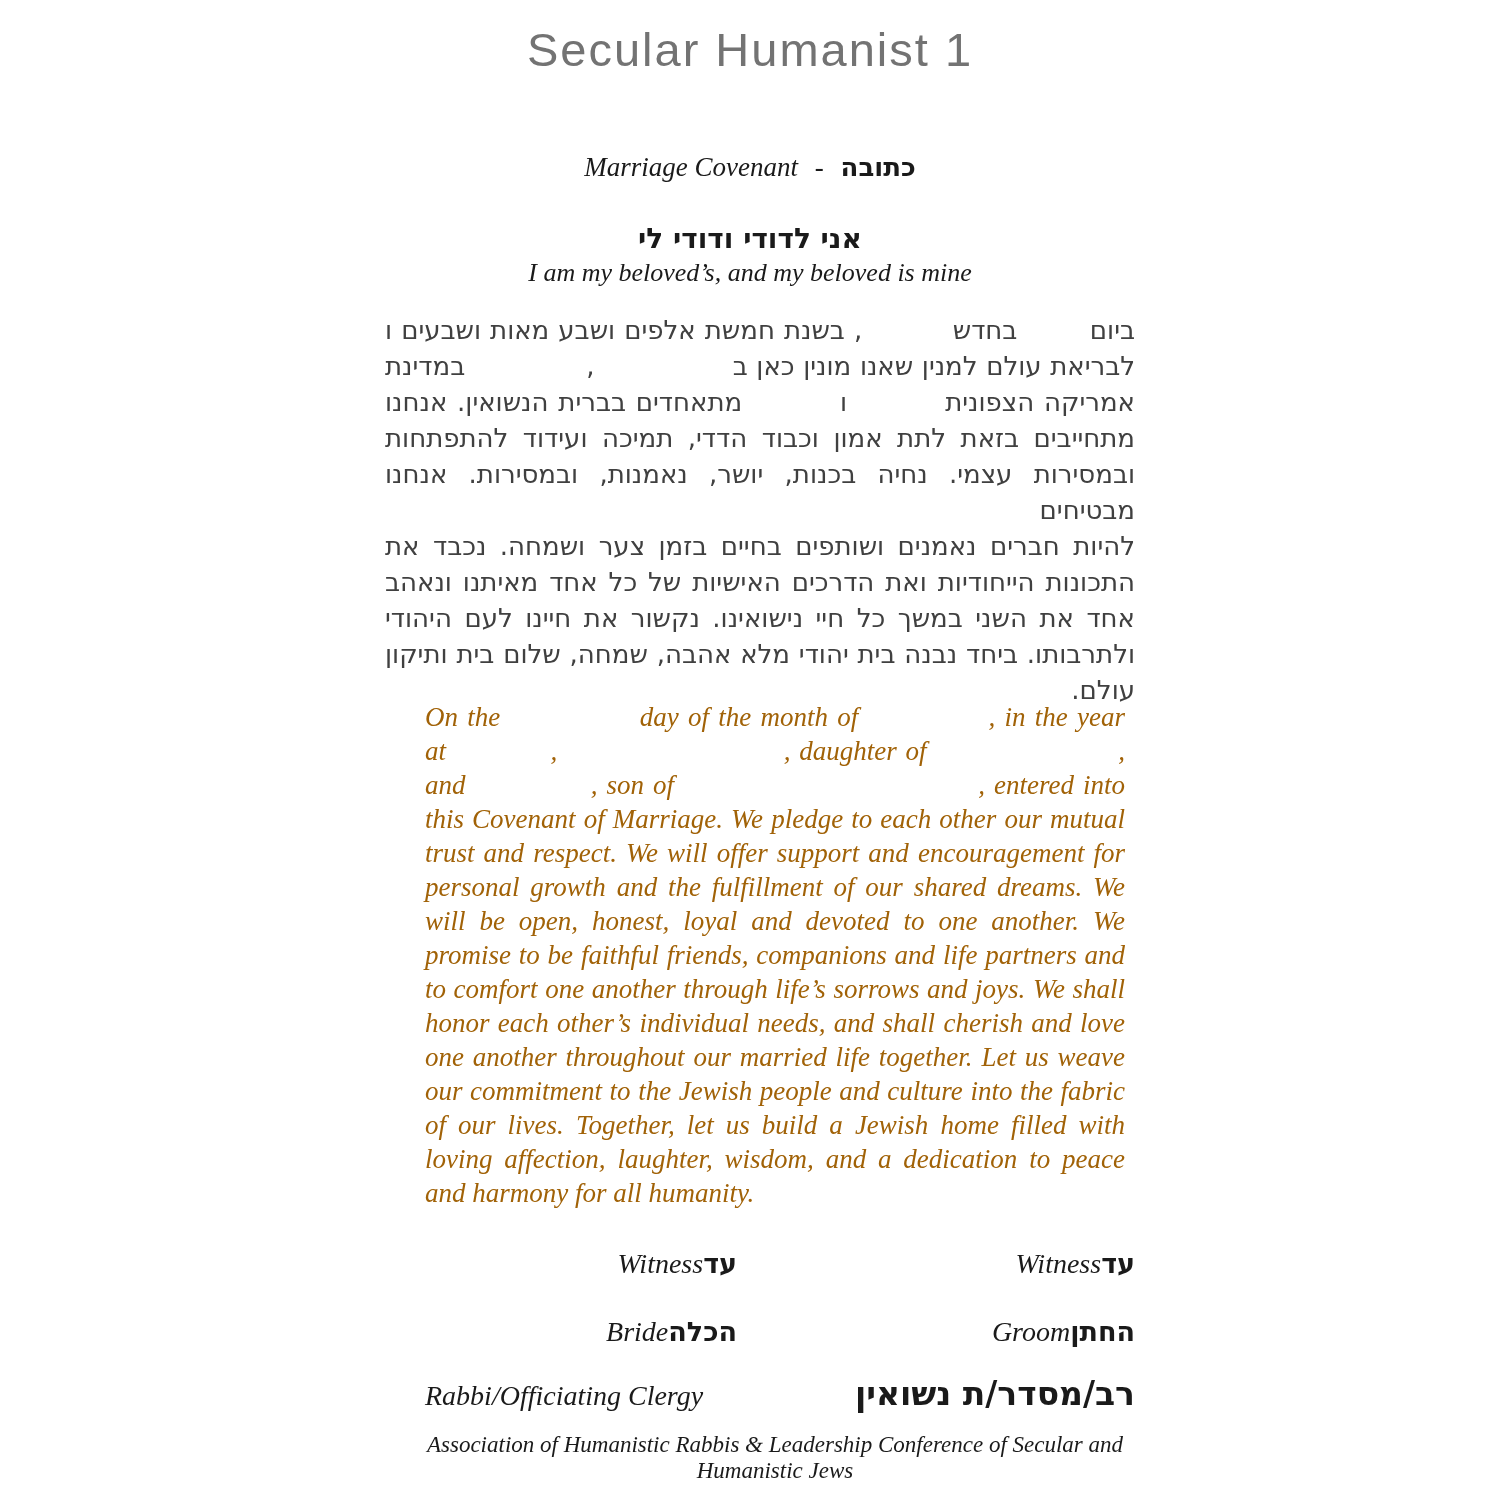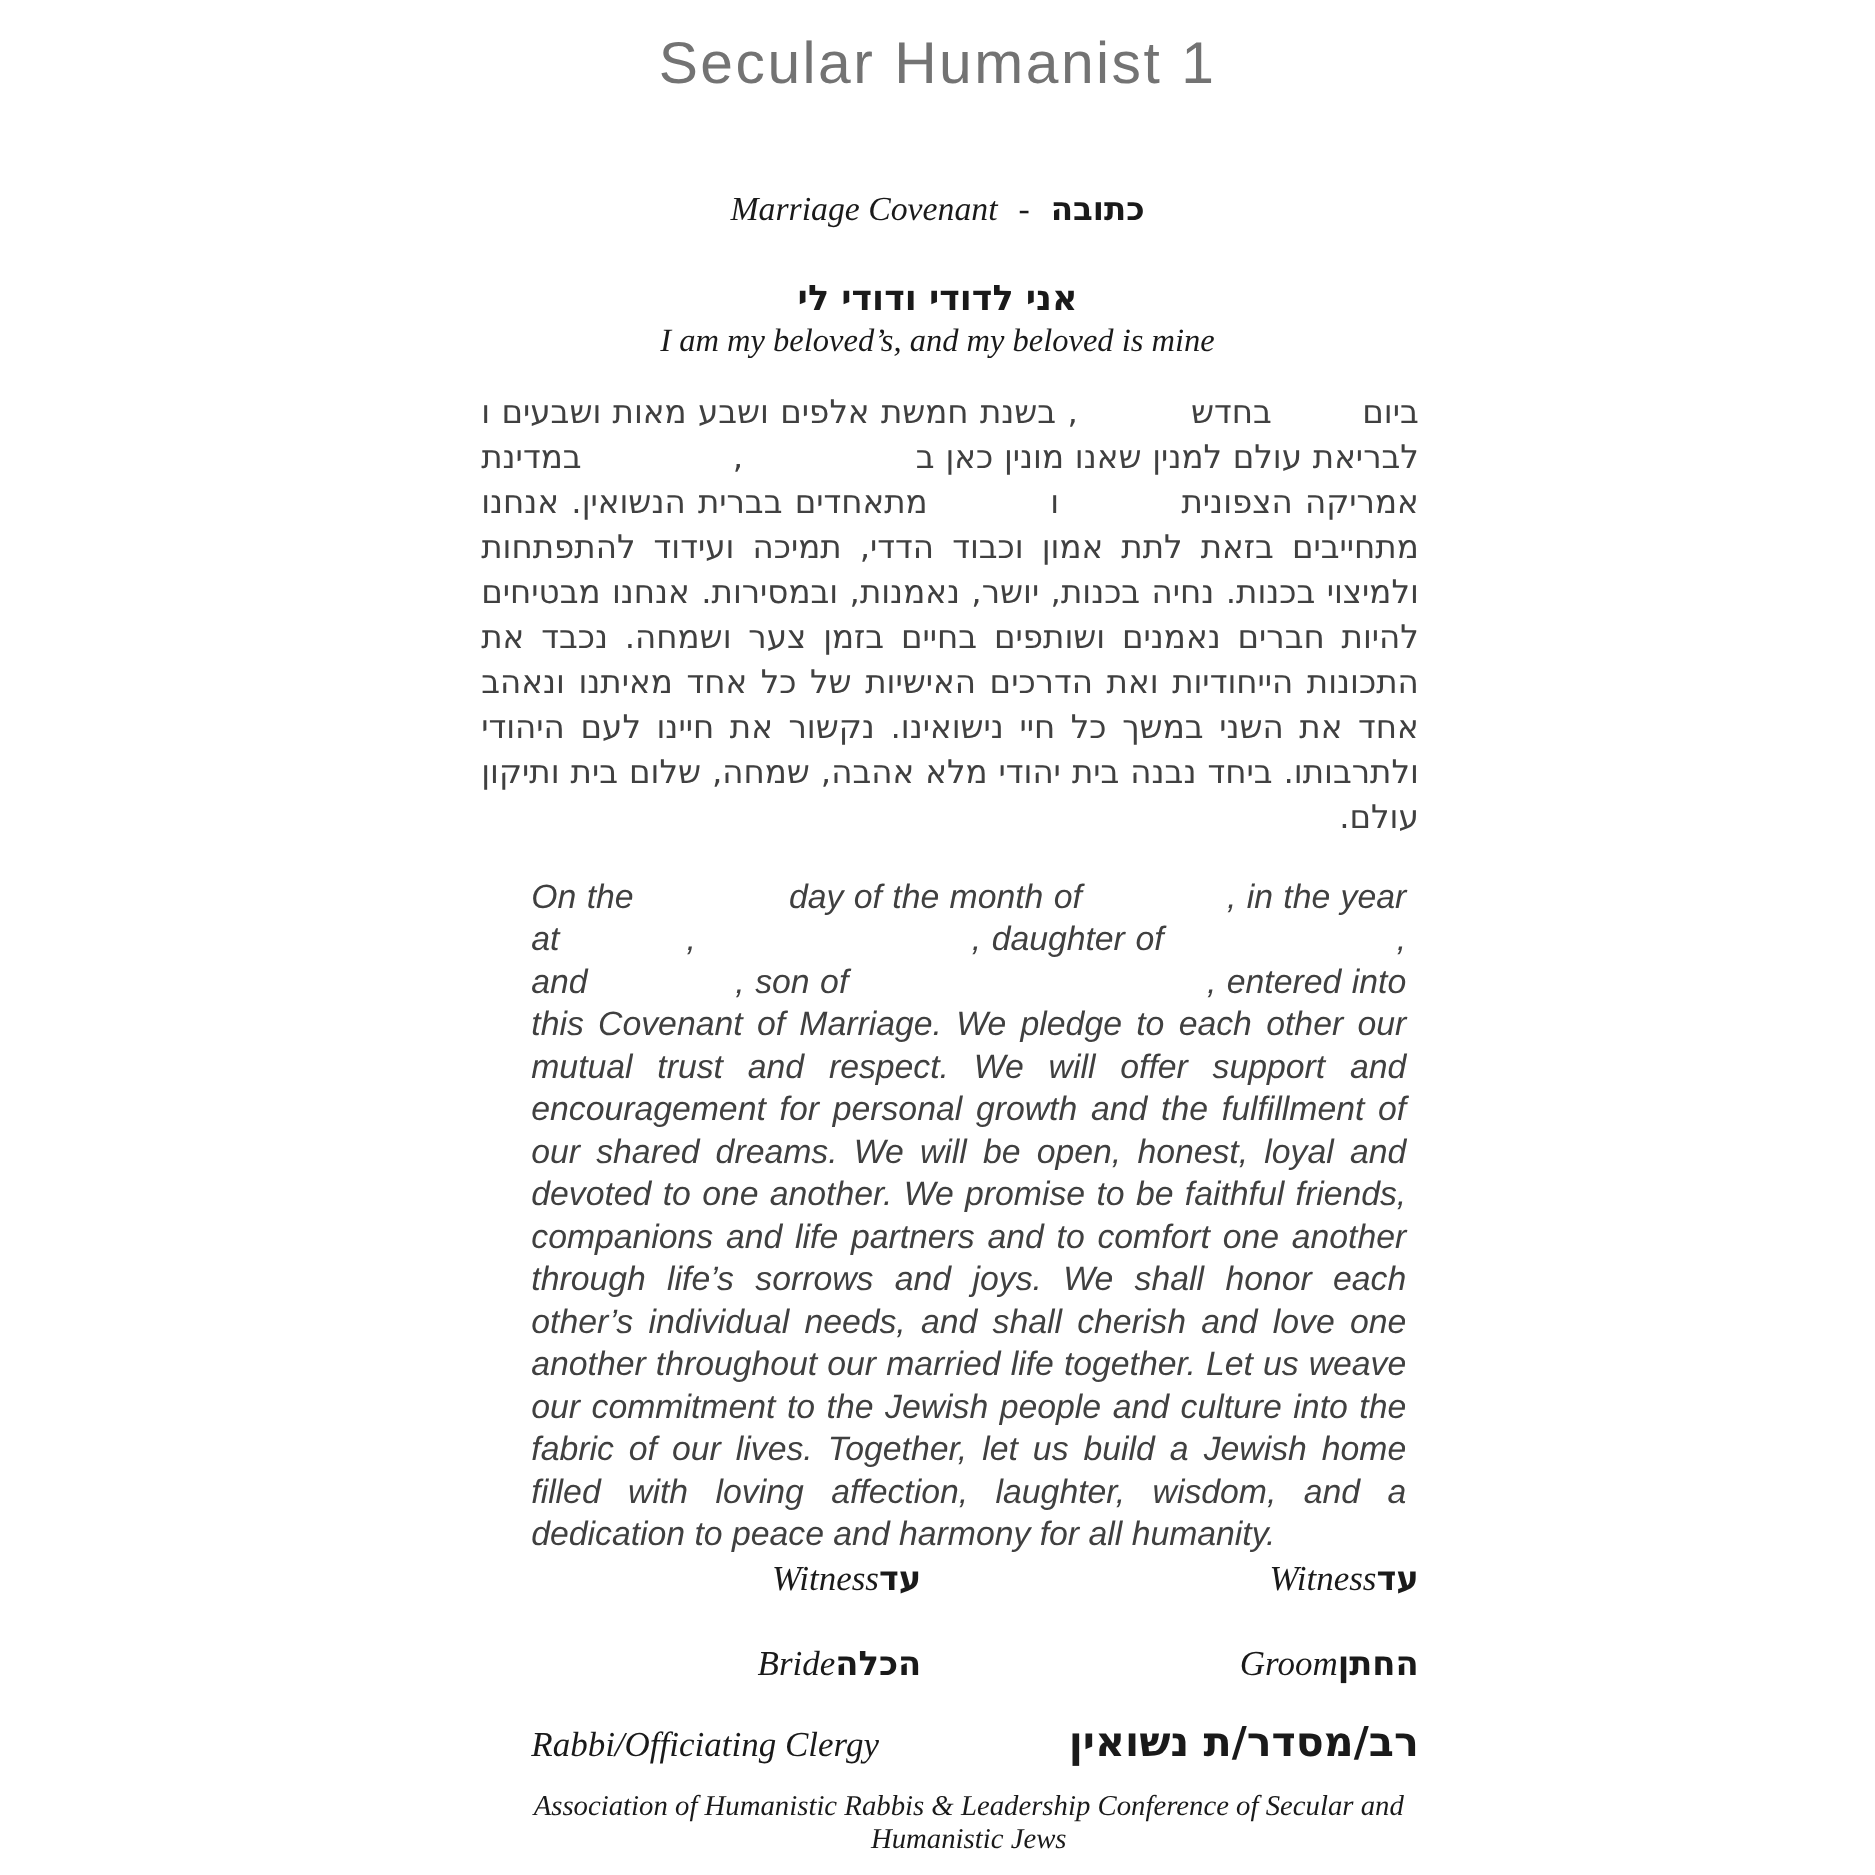--- a/index.html
+++ b/index.html
@@ -60,25 +60,25 @@
     font-family: "DejaVu Sans", sans-serif;
     font-size: 26px;
     line-height: 36px;
     color: #404040;
   }
   .heline { text-align: justify; text-align-last: justify; }
   .heline.end { text-align-last: right; }
   .eng-para {
     position: absolute;
     top: 700px; left: 425px; width: 700px;
-    font-family: Liberation Sans, sans-serif;
+    font-family: Liberation Serif, serif;
     font-style: italic;
     font-size: 27px;
     line-height: 34px;
-    color: #404040;
+    color: #a16207;
   }
   .enline { text-align: justify; text-align-last: justify; }
   .enbody { text-align: justify; margin: 0; }
   .sig-row {
     position: absolute;
     left: 425px; width: 710px;
     display: flex;
     justify-content: space-between;
     align-items: baseline;
   }
@@ -127,21 +127,21 @@
   </div>
 
   <div class="verse-he he he-bold">אני לדודי ודודי לי</div>
   <div class="verse-en it">I am my beloved’s, and my beloved is mine</div>
 
   <div class="heb-para">
     <div class="heline">ביום&nbsp;&nbsp;&nbsp;&nbsp;&nbsp;&nbsp;&nbsp;&nbsp;בחדש&nbsp;&nbsp;&nbsp;&nbsp;&nbsp;&nbsp;&nbsp;&nbsp;&nbsp;&nbsp;, בשנת חמשת אלפים ושבע מאות ושבעים ו</div>
     <div class="heline">לבריאת עולם למנין שאנו מונין כאן ב&nbsp;&nbsp;&nbsp;&nbsp;&nbsp;&nbsp;&nbsp;&nbsp;&nbsp;&nbsp;&nbsp;&nbsp;&nbsp;&nbsp;&nbsp;&nbsp;,&nbsp;&nbsp;&nbsp;&nbsp;&nbsp;&nbsp;&nbsp;&nbsp;&nbsp;&nbsp;&nbsp;&nbsp;&nbsp;&nbsp;במדינת</div>
     <div class="heline">אמריקה הצפונית&nbsp;&nbsp;&nbsp;&nbsp;&nbsp;&nbsp;&nbsp;&nbsp;&nbsp;&nbsp;ו&nbsp;&nbsp;&nbsp;&nbsp;&nbsp;&nbsp;&nbsp;&nbsp;&nbsp;&nbsp;מתאחדים בברית הנשואין. אנחנו</div>
     <div class="heline">מתחייבים בזאת לתת אמון וכבוד הדדי, תמיכה ועידוד להתפתחות</div>
-    <div class="heline">ולמיצוי בכנות. נחיה בכנות, יושר, נאמנות, ובמסירות. אנחנו מבטיחים</div>
+    <div class="heline">ובמסירות עצמי. נחיה בכנות, יושר, נאמנות, ובמסירות. אנחנו מבטיחים</div>
     <div class="heline">להיות חברים נאמנים ושותפים בחיים בזמן צער ושמחה. נכבד את</div>
     <div class="heline">התכונות הייחודיות ואת הדרכים האישיות של כל אחד מאיתנו ונאהב</div>
     <div class="heline">אחד את השני במשך כל חיי נישואינו. נקשור את חיינו לעם היהודי</div>
     <div class="heline">ולתרבותו. ביחד נבנה בית יהודי מלא אהבה, שמחה, שלום בית ותיקון</div>
     <div class="heline end">עולם.</div>
   </div>
 
   <div class="eng-para">
     <div class="enline">On the&nbsp;&nbsp;&nbsp;&nbsp;&nbsp;&nbsp;&nbsp;&nbsp;&nbsp;&nbsp;&nbsp;&nbsp;&nbsp;&nbsp;&nbsp;day of the month of&nbsp;&nbsp;&nbsp;&nbsp;&nbsp;&nbsp;&nbsp;&nbsp;&nbsp;&nbsp;&nbsp;&nbsp;&nbsp;&nbsp;, in the year</div>
     <div class="enline">at&nbsp;&nbsp;&nbsp;&nbsp;&nbsp;&nbsp;&nbsp;&nbsp;&nbsp;&nbsp;&nbsp;&nbsp;,&nbsp;&nbsp;&nbsp;&nbsp;&nbsp;&nbsp;&nbsp;&nbsp;&nbsp;&nbsp;&nbsp;&nbsp;&nbsp;&nbsp;&nbsp;&nbsp;&nbsp;&nbsp;&nbsp;&nbsp;&nbsp;&nbsp;&nbsp;&nbsp;&nbsp;&nbsp;, daughter of&nbsp;&nbsp;&nbsp;&nbsp;&nbsp;&nbsp;&nbsp;&nbsp;&nbsp;&nbsp;&nbsp;&nbsp;&nbsp;&nbsp;&nbsp;&nbsp;&nbsp;&nbsp;&nbsp;&nbsp;&nbsp;&nbsp;,</div>

